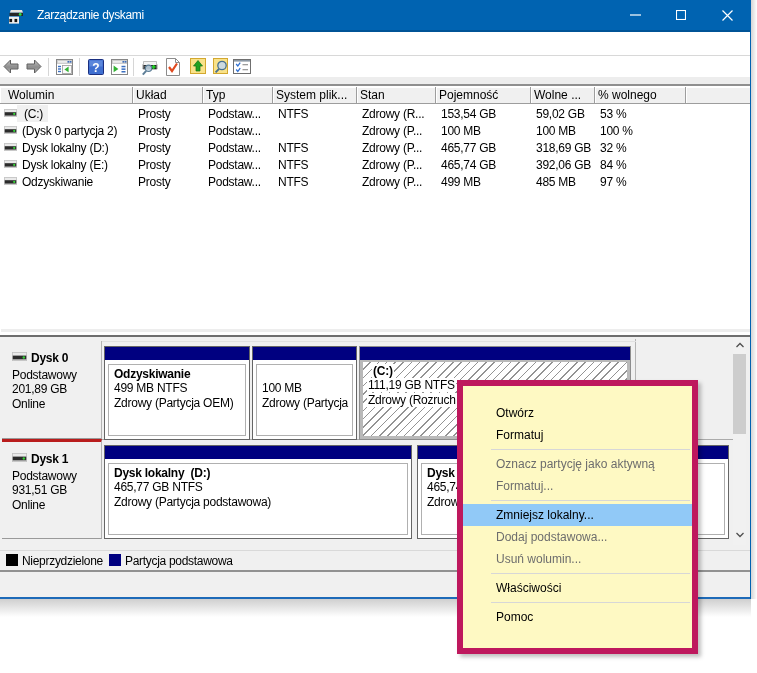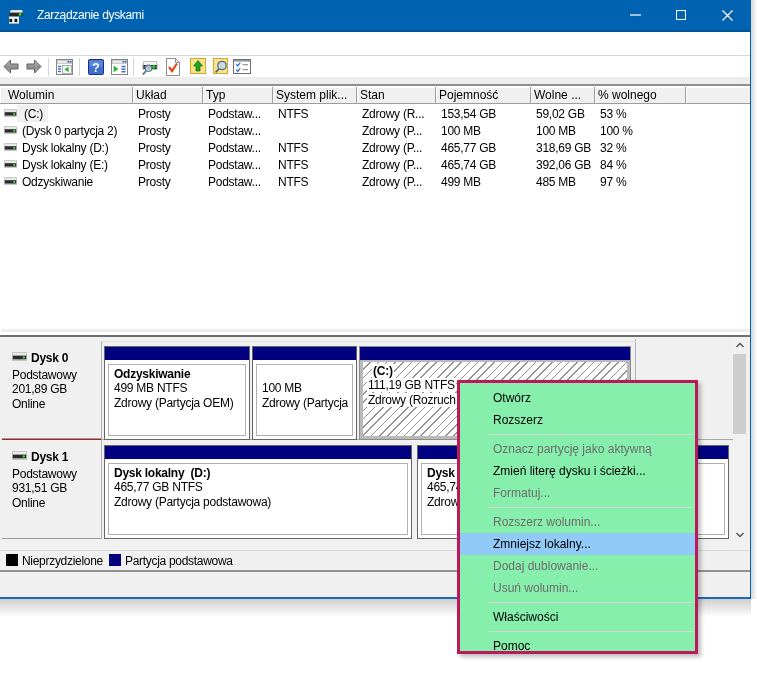--- a/index.html
+++ b/index.html
@@ -48,21 +48,21 @@
 #legend { letter-spacing:-0.3px; left:0; top:550px; width:750px; height:22px; background:#f0f0f0; border-top:1px solid #d9d9d9; border-bottom:2px solid #919191; font-size:12px; }
 .lsq { position:absolute; top:3px; width:12px; height:12px; }
 #strip { left:0; top:572px; width:750px; height:25px; background:#f0f0f0; }
 #winbottom { left:0; top:597px; width:751px; height:2px; background:#1d6ab8; }
 
 
 #sbar { left:733px; top:0; width:13px; height:208px; background:#f1f1f1; }
 #sthumb { position:absolute; left:0; top:17px; width:13px; height:80px; background:#cdcdcd; }
 
 
-#ctx { left:457px; top:380px; width:241px; height:274px; background:#86efac; border:3px solid #be185d; box-shadow:3px 3px 4px rgba(0,0,0,0.25); font-size:12px; padding-top:4px; }
+#ctx { left:457px; top:380px; width:241px; height:274px; background:#fef9c3; border:6px solid #be185d; box-shadow:3px 3px 4px rgba(0,0,0,0.25); font-size:12px; padding-top:16px; }
 .mi { position:relative; height:22px; line-height:22px; padding-left:33px; color:#000; white-space:nowrap; }
 .mi.dis { color:#6d6d6d; }
 .mi.hl { background:#91c9f7; }
 .msep { height:7px; position:relative; }
 .msep:after { content:""; position:absolute; left:28px; right:2px; top:3px; height:1px; background:#d7d7d7; }
 
 
 #shadow-b { left:0; top:599px; width:751px; height:18px; background:linear-gradient(#cfcfcf, #ffffff); }
 #shadow-r { left:751px; top:0px; width:6px; height:599px; background:linear-gradient(90deg, #d4d4d4, #ffffff); }
 </style>
@@ -327,21 +327,21 @@
       </div>
       <div class="part sel" style="left:359px;top:9px;width:272px;height:94px">
         <div class="pband"></div>
         <div class="pinner hatch">
           <span class="t1" style="left:9px">(C:)</span>
           <span class="t2">111,19 GB NTFS</span>
           <span class="t3">Zdrowy (Rozruch</span>
         </div>
       </div>
 
-      <div class="dlabel" style="top:102px;height:100px;border-top:1px solid #b91c1c;border-bottom:1px solid #9a9a9a">
+      <div class="dlabel" style="top:102px;height:100px;border-top:3px solid #b91c1c;border-bottom:1px solid #9a9a9a">
         <svg class="abs" style="left:10px;top:11px" width="15" height="9" viewBox="0 0 15 9">
             <rect x="0.25" y="0.25" width="14.5" height="8.5" rx="1" fill="#e9e9e9" stroke="#8a8a8a" stroke-width="0.5"></rect>
             <rect x="0.75" y="3.6" width="13.5" height="3.8" fill="#2b2b2b"></rect>
             <circle cx="11.8" cy="5.5" r="1.2" fill="#35d435"></circle>
           </svg>
         <span class="abs" style="left:29px;top:10px;font-weight:bold">Dysk 1</span>
         <span class="abs" style="left:10px;top:27px">Podstawowy</span>
         <span class="abs" style="left:10px;top:41px">931,51 GB</span>
         <span class="abs" style="left:10px;top:56px">Online</span>
       </div>
@@ -381,28 +381,26 @@
     </div>
     <div id="strip" class="abs"></div>
     <div id="winbottom" class="abs"></div>
   </div>
 
   <div id="shadow-b" class="abs"></div>
   <div id="shadow-r" class="abs"></div>
 
   <div id="ctx" class="abs">
     <div class="mi">Otwórz</div>
-    <div class="mi">Rozszerz</div>
+    <div class="mi">Formatuj</div>
     <div class="msep"></div>
     <div class="mi dis">Oznacz partycję jako aktywną</div>
-    <div class="mi">Zmień literę dysku i ścieżki...</div>
     <div class="mi dis">Formatuj...</div>
     <div class="msep"></div>
-    <div class="mi dis">Rozszerz wolumin...</div>
     <div class="mi hl">Zmniejsz lokalny...</div>
-    <div class="mi dis">Dodaj dublowanie...</div>
+    <div class="mi dis">Dodaj podstawowa...</div>
     <div class="mi dis">Usuń wolumin...</div>
     <div class="msep"></div>
     <div class="mi">Właściwości</div>
     <div class="msep"></div>
     <div class="mi">Pomoc</div>
   </div>
 </div>
 
 </body></html>

